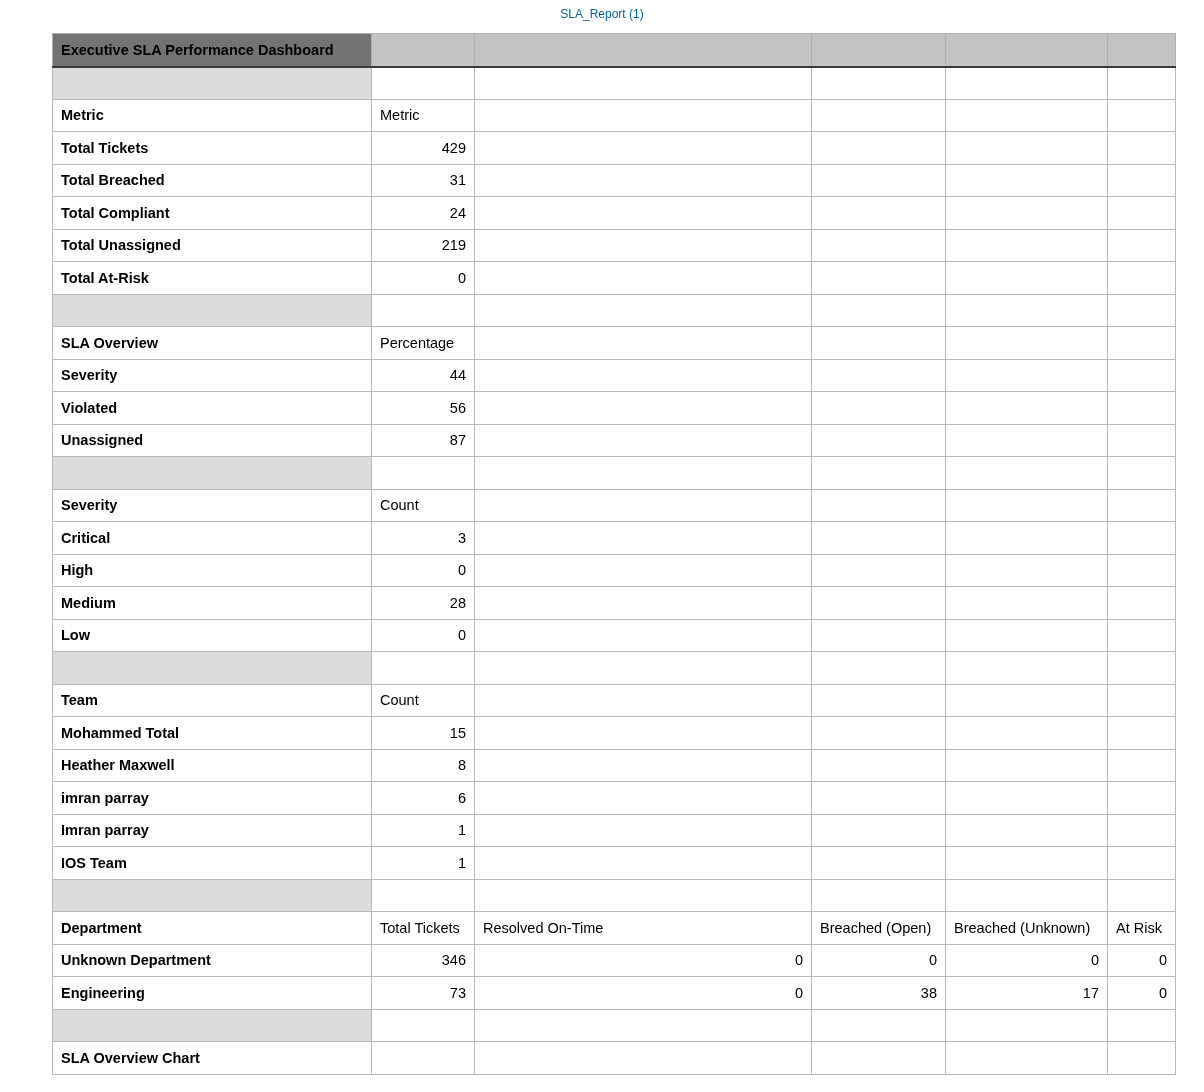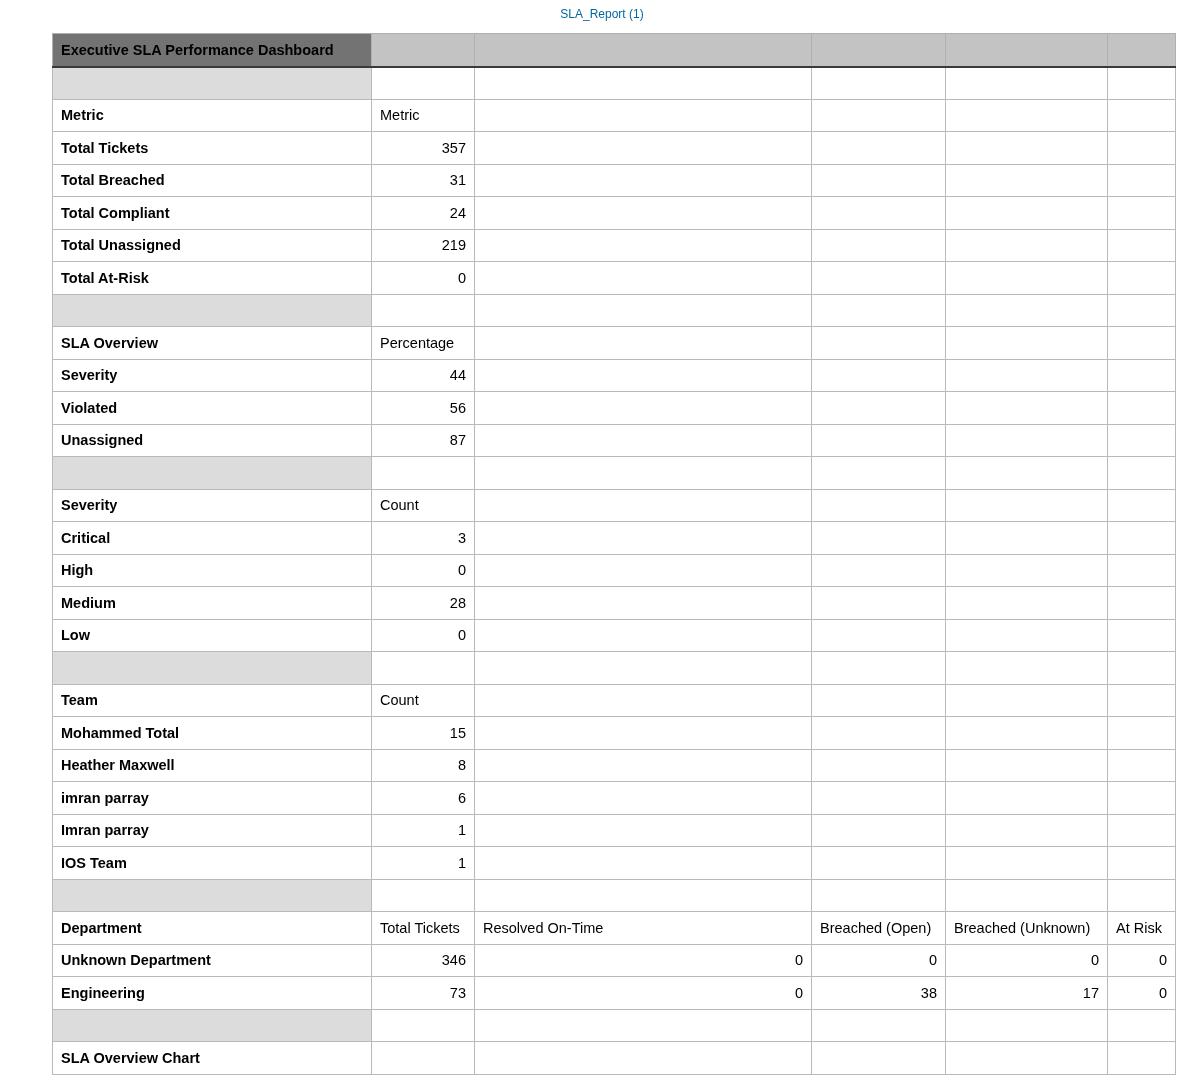--- a/index.html
+++ b/index.html
@@ -125,21 +125,21 @@
         <td class="lbl">Metric</td>
         <td class="txt">Metric</td>
         <td></td>
         <td></td>
         <td></td>
         <td></td>
       </tr>
 
       <tr>
         <td class="lbl">Total Tickets</td>
-        <td class="num">357</td>
+        <td class="num">429</td>
         <td></td>
         <td></td>
         <td></td>
         <td></td>
       </tr>
       <tr>
         <td class="lbl">Total Breached</td>
         <td class="num">31</td>
         <td></td>
         <td></td>

